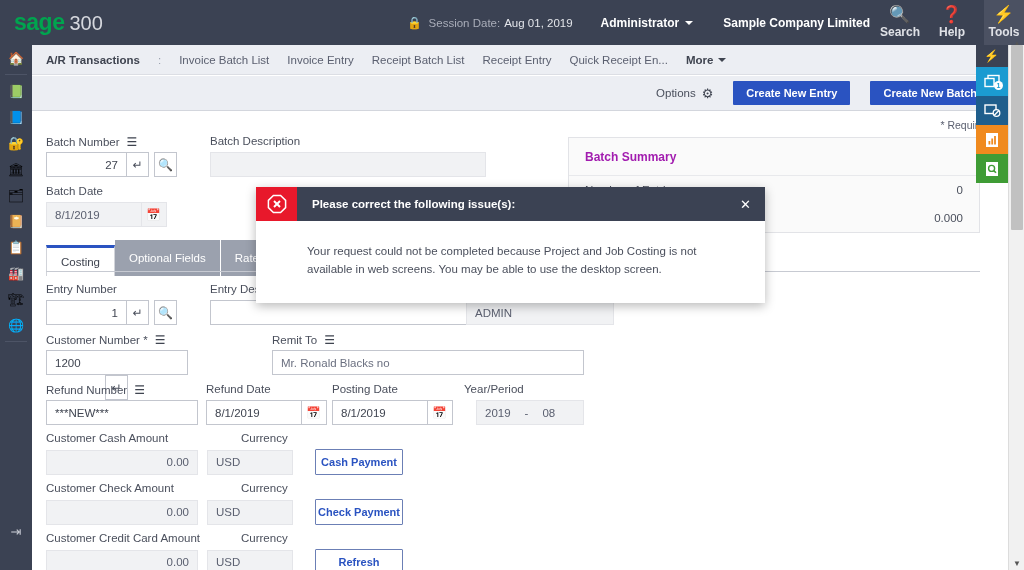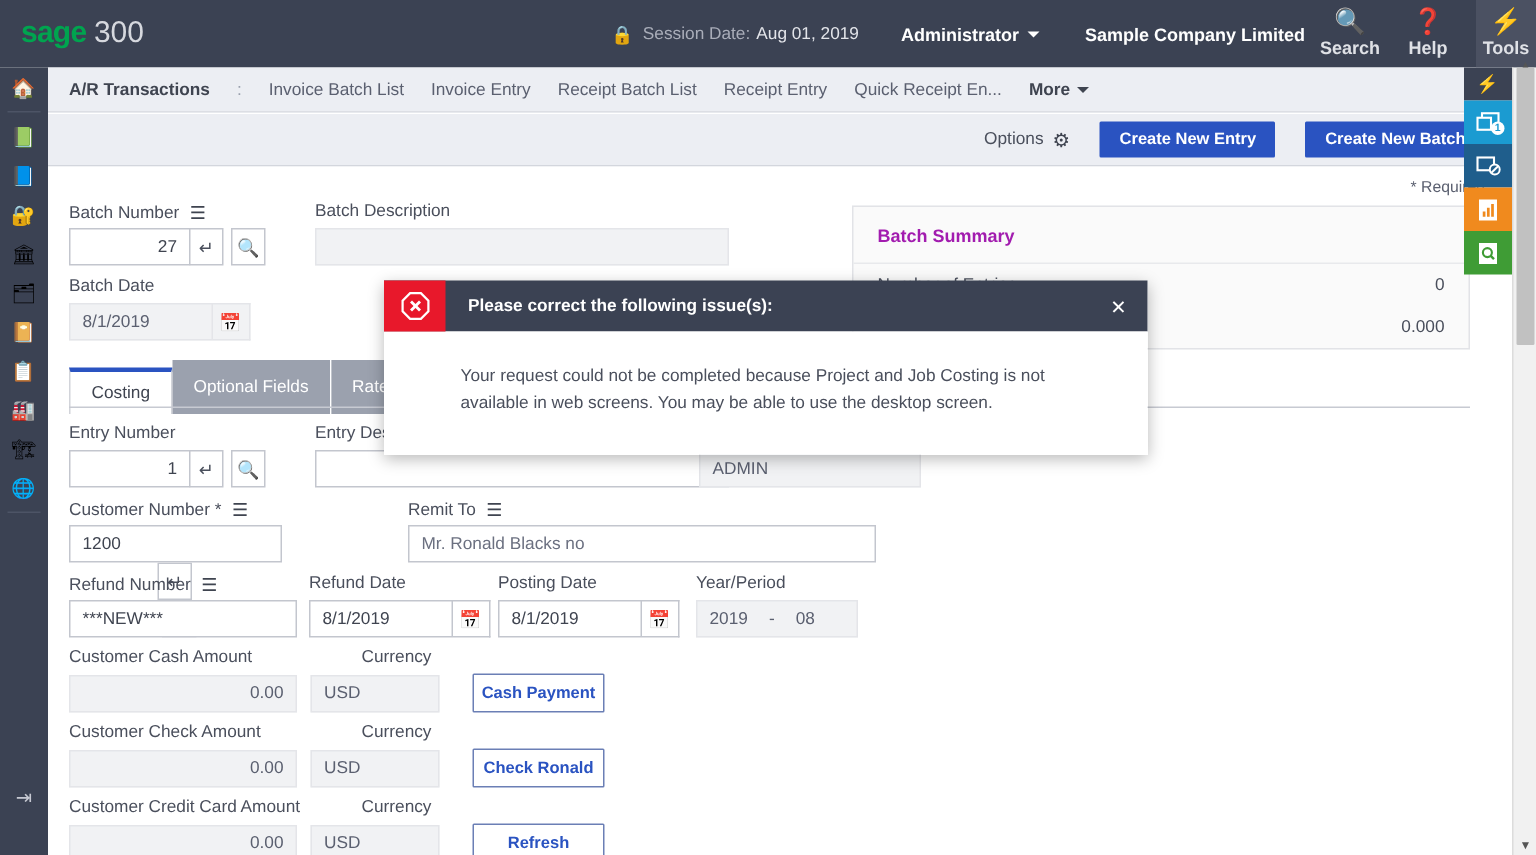--- a/index.html
+++ b/index.html
@@ -11,21 +11,21 @@
   }
   .app { position: relative; width: 1024px; height: 570px; background:#fff; }
 
   
   .topbar {
     position:absolute; top:0; left:0; width:1024px; height:45px;
     background:#3b4253; display:flex; align-items:center;
   }
   .logo { margin-left:14px; display:flex; align-items:baseline; }
   .logo-sage {
-    font-size:20px; font-weight:bold; color:#00a44f; letter-spacing:-0.5px;
+    font-size:23px; font-weight:bold; color:#00a44f; letter-spacing:-0.5px;
   }
   .logo-300 { font-size:20px; color:#d6d8de; margin-left:5px; font-weight:300; }
   .topbar-right {
     margin-left:auto; display:flex; align-items:center; height:45px;
   }
   .lock-icon { color:#b9bcc6; font-size:12px; margin-right:6px; }
   .session {
     color:#a9adb9; font-size:11.5px; margin-right:4px;
   }
   .session-val { color:#e3e5ea; font-size:11.5px; }
@@ -482,21 +482,21 @@
     </div>
     <div class="row" style="left:300px; top:289px;">
       <div class="fld" style="width:96px;">
         <span>8/1/2019</span>
       </div>
       <div class="cal-btn">
         <span>📅</span>
       </div>
     </div>
     <div class="row" style="left:432px; top:289px;">
-      <div class="fld ro" style="width:108px; gap:14px;">
+      <div class="fld ro" style="width:108px; gap:14px;margin-left:12px;">
         <span>2019</span>
         <span>-</span>
         <span>08</span>
       </div>
     </div>
 
     <div class="row" style="left:14px; top:321px;">
       <span class="lbl">Customer Cash Amount</span>
     </div>
     <div class="row" style="left:209px; top:321px;">
@@ -521,21 +521,21 @@
       <span class="lbl">Currency</span>
     </div>
     <div class="row" style="left:14px; top:388px;">
       <div class="fld ro num" style="width:152px;">
         <span>0.00</span>
       </div>
       <div class="fld ro" style="width:86px; margin-left:9px;">
         <span>USD</span>
       </div>
       <div style="margin-left:22px;">
-        <button class="btn-out">Check Ronald</button>
+        <button class="btn-out">Check Payment</button>
       </div>
     </div>
 
     <div class="row" style="left:14px; top:421px;">
       <span class="lbl">Customer Credit Card Amount</span>
     </div>
     <div class="row" style="left:209px; top:421px;">
       <span class="lbl">Currency</span>
     </div>
     <div class="row" style="left:14px; top:438px;">

